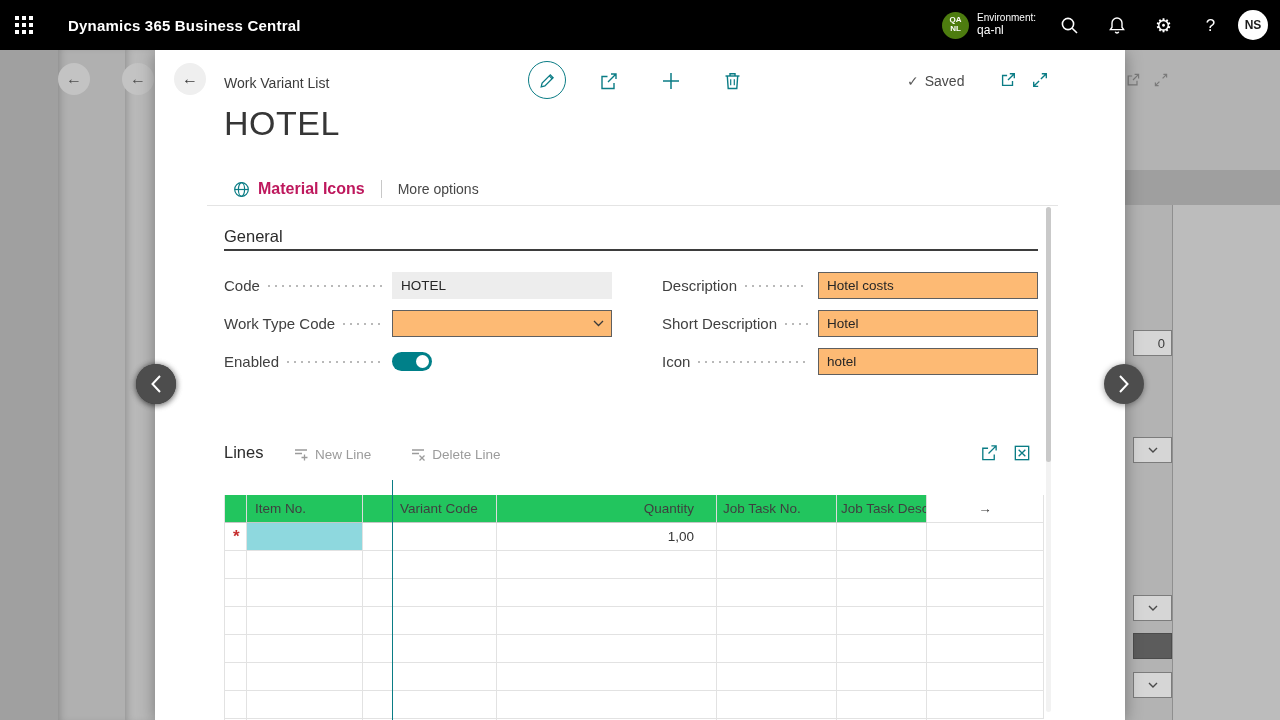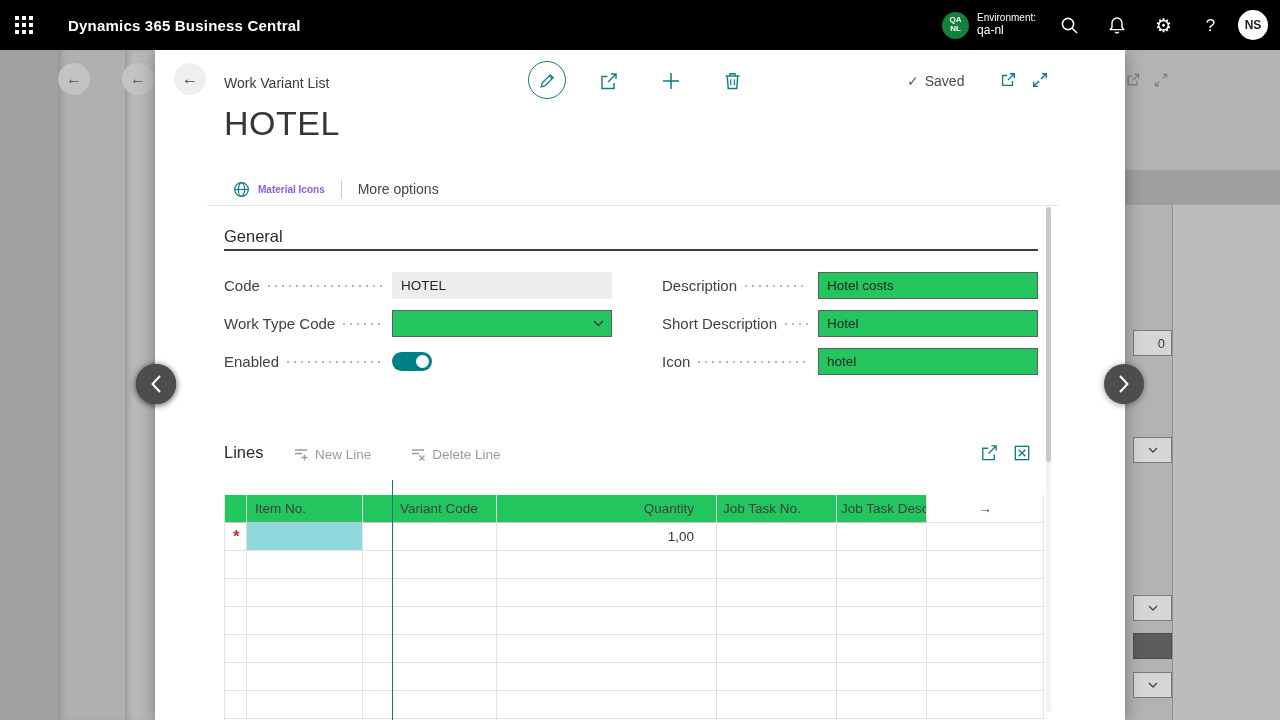--- a/index.html
+++ b/index.html
@@ -6,21 +6,21 @@
   html,body{width:1280px;height:720px;overflow:hidden}
   body{font-family:"Liberation Sans",sans-serif;position:relative;background:#a9a9a9;color:#333}
 
   
   .topbar{position:absolute;left:0;top:0;width:1280px;height:50px;background:#000;display:flex;align-items:center;z-index:60}
   .waffle{width:48px;height:50px;display:flex;align-items:center;justify-content:center;cursor:pointer}
   .waffle-grid{display:grid;grid-template-columns:repeat(3,4px);gap:3px}
   .waffle-grid i{width:4px;height:4px;background:#fff;display:block}
   .app-title{color:#fff;font-size:15px;font-weight:700;margin-left:20px;letter-spacing:.2px}
   .tb-right{margin-left:auto;display:flex;align-items:center;height:100%}
-  .env-badge{width:27px;height:27px;border-radius:50%;background:#15803d;color:#fff;display:flex;flex-direction:column;align-items:center;justify-content:center;font-size:8px;font-weight:700;line-height:1.1;cursor:pointer}
+  .env-badge{width:27px;height:27px;border-radius:50%;background:#4d7c0f;color:#fff;display:flex;flex-direction:column;align-items:center;justify-content:center;font-size:8px;font-weight:700;line-height:1.1;cursor:pointer}
   .env-text{color:#fff;margin:0 10px 0 8px;line-height:1.15}
   .env-text .l1{font-size:10px}
   .env-text .l2{font-size:12px}
   .tb-btn{width:47px;height:50px;display:flex;align-items:center;justify-content:center;cursor:pointer}
   .tb-glyph{color:#fff;font-size:19px;line-height:1}
   .avatar{width:30px;height:30px;border-radius:50%;background:#fff;color:#1b1b1b;font-size:12px;font-weight:700;display:flex;align-items:center;justify-content:center;margin:0 12px 0 4px;cursor:pointer}
 
   
   .content{position:absolute;left:0;top:50px;width:1280px;height:670px}
   .strip-a{position:absolute;left:0;top:0;width:58px;height:670px;background:#a0a0a0}
@@ -42,33 +42,33 @@
   .card{position:absolute;left:155px;top:0;width:970px;height:670px;background:#fff;box-shadow:0 2px 16px rgba(0,0,0,.35);z-index:10;overflow:hidden}
   .back-btn{position:absolute;left:19px;top:13px;width:32px;height:32px;border-radius:50%;background:#efefef;display:flex;align-items:center;justify-content:center;font-size:16px;color:#3a3a3a;cursor:pointer}
   .caption{position:absolute;left:69px;top:25px;font-size:14px;color:#3b3b3b}
   .edit-circle{position:absolute;left:373px;top:11px;width:38px;height:38px;border-radius:50%;border:1px solid #0a7c85;display:flex;align-items:center;justify-content:center;cursor:pointer}
   .icon-btn{position:absolute;width:24px;height:24px;display:flex;align-items:center;justify-content:center;cursor:pointer}
   .saved{position:absolute;left:752px;top:23px;display:flex;align-items:center;gap:6px;font-size:14px;color:#4a4a4a}
   .popouts{position:absolute;left:844px;top:21px;display:flex;gap:14px}
   .popouts .pbtn{width:18px;height:18px;cursor:pointer}
   .page-title{position:absolute;left:69px;top:54px;font-size:34px;font-weight:300;color:#363636;letter-spacing:.5px}
   .menu-row{position:absolute;left:78px;top:126px;height:26px;display:flex;align-items:center}
-  .menu-item-main{display:flex;align-items:center;gap:8px;font-size:10px;font-weight:700;color:#8b5cf6;cursor:pointer}
+  .menu-item-main{display:flex;align-items:center;gap:8px;font-size:16px;font-weight:700;color:#be185d;cursor:pointer}
   .menu-div{width:1px;height:18px;background:#c8c8c8;margin:0 16px}
   .menu-item{font-size:14px;color:#474747;cursor:pointer}
   .menu-underline{position:absolute;left:52px;top:155px;width:851px;border-bottom:1px solid #e4e4e4}
 
   .sec-title{position:absolute;left:69px;font-size:16.5px;font-weight:400;color:#2b2b2b}
   .general-rule{position:absolute;left:69px;top:199px;width:814px;border-top:2px solid #3d3d3d}
 
   .field{position:absolute;height:27px;display:flex;align-items:center}
   .field .lbl{font-size:15px;color:#404040;white-space:nowrap}
   .field .dots{flex:1;height:2px;margin:0 10px 0 8px;background-image:repeating-linear-gradient(to right,#b9b9b9 0 2px,transparent 2px 7px)}
   .slot{width:220px;height:27px;position:relative;flex:none}
-  .inp{width:220px;height:27px;border:1px solid #5f5f5f;background:#22c55e;font-family:"Liberation Sans",sans-serif;font-size:13.5px;color:#262626;padding:0 8px}
+  .inp{width:220px;height:27px;border:1px solid #5f5f5f;background:#fdba74;font-family:"Liberation Sans",sans-serif;font-size:13.5px;color:#262626;padding:0 8px}
   .inp.disabled{background:#ededed;border-color:#ededed}
   .dd-chev{position:absolute;right:8px;top:10px;pointer-events:none}
   .toggle{position:absolute;left:0;top:4px;width:40px;height:19px;border-radius:10px;background:#008089;cursor:pointer}
   .toggle .knob{position:absolute;right:3px;top:3px;width:13px;height:13px;border-radius:50%;background:#fff}
 
   .lines-actions{position:absolute;left:138px;top:396px;display:flex;gap:39px}
   .lines-action{display:flex;align-items:center;gap:6px;font-size:13.5px;color:#9b9b9b;cursor:pointer}
   .lines-icons{position:absolute;left:824px;top:393px;display:flex;gap:13px}
   .lines-icons .pbtn{width:20px;height:20px;cursor:pointer}
 

